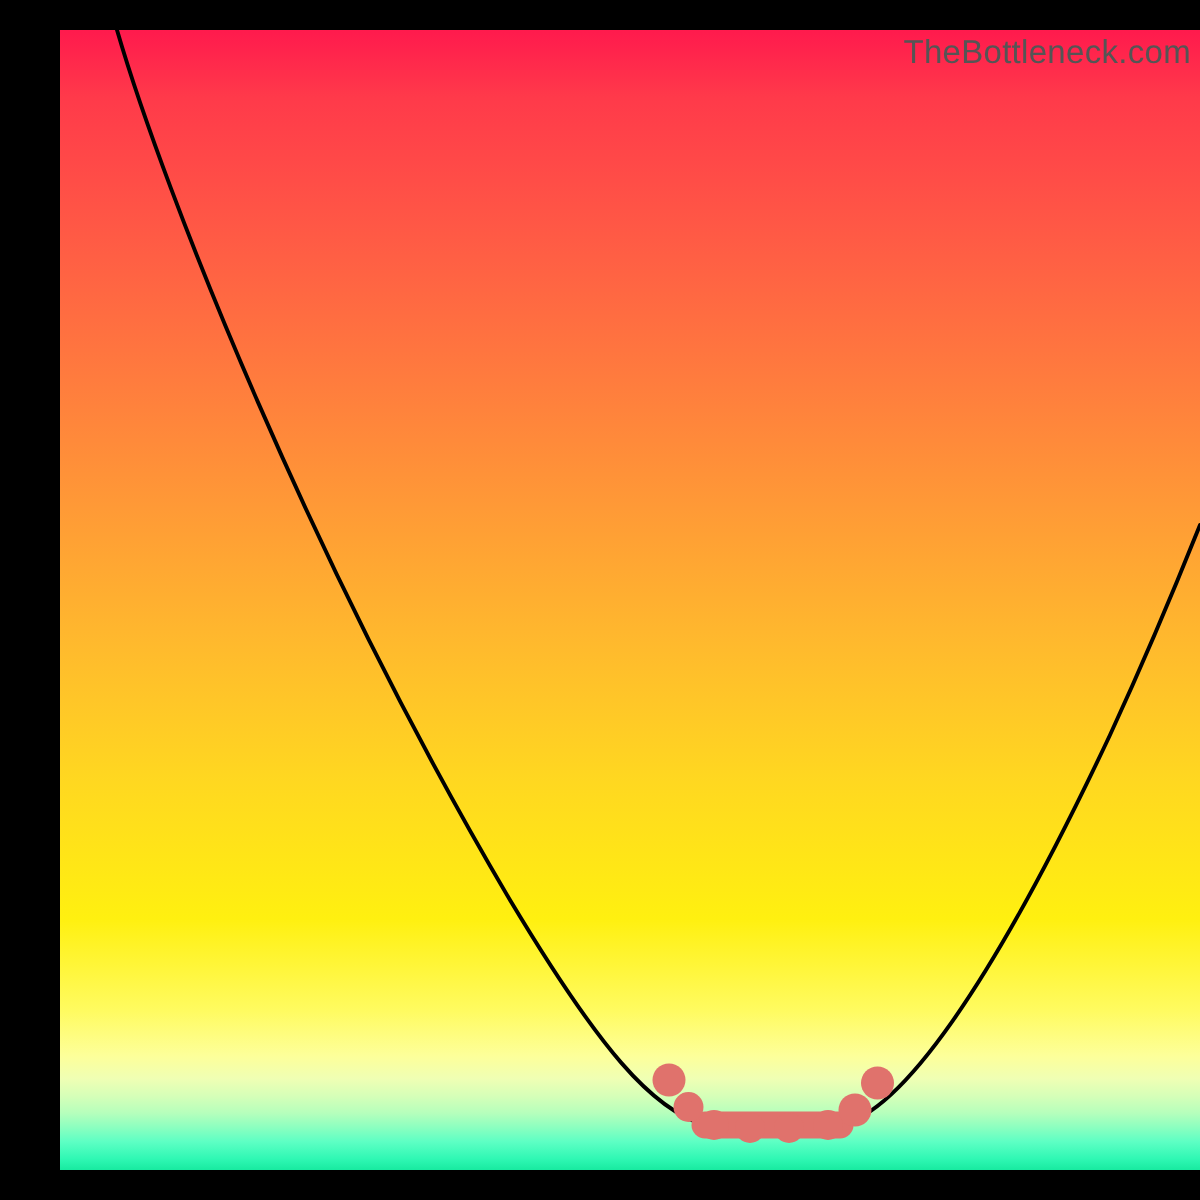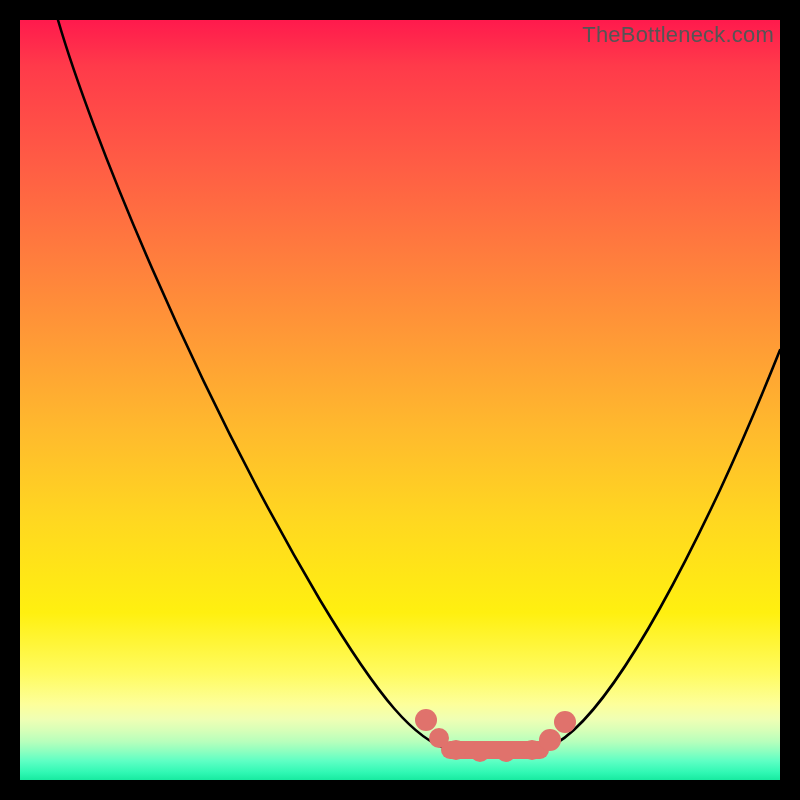--- a/index.html
+++ b/index.html
@@ -9,20 +9,21 @@
     height: 800px;
     background: #000;
     overflow: hidden;
     font-family: Arial, Helvetica, sans-serif;
   }
   .frame {
     position: relative;
     width: 708px;
     height: 800px;
     background: #000;
+    margin-left: 20px;
   }
   .plot-area {
     position: absolute;
     left: 20px;
     top: 20px;
     width: 760px;
     height: 760px;
     
     background: linear-gradient(
       to bottom,

